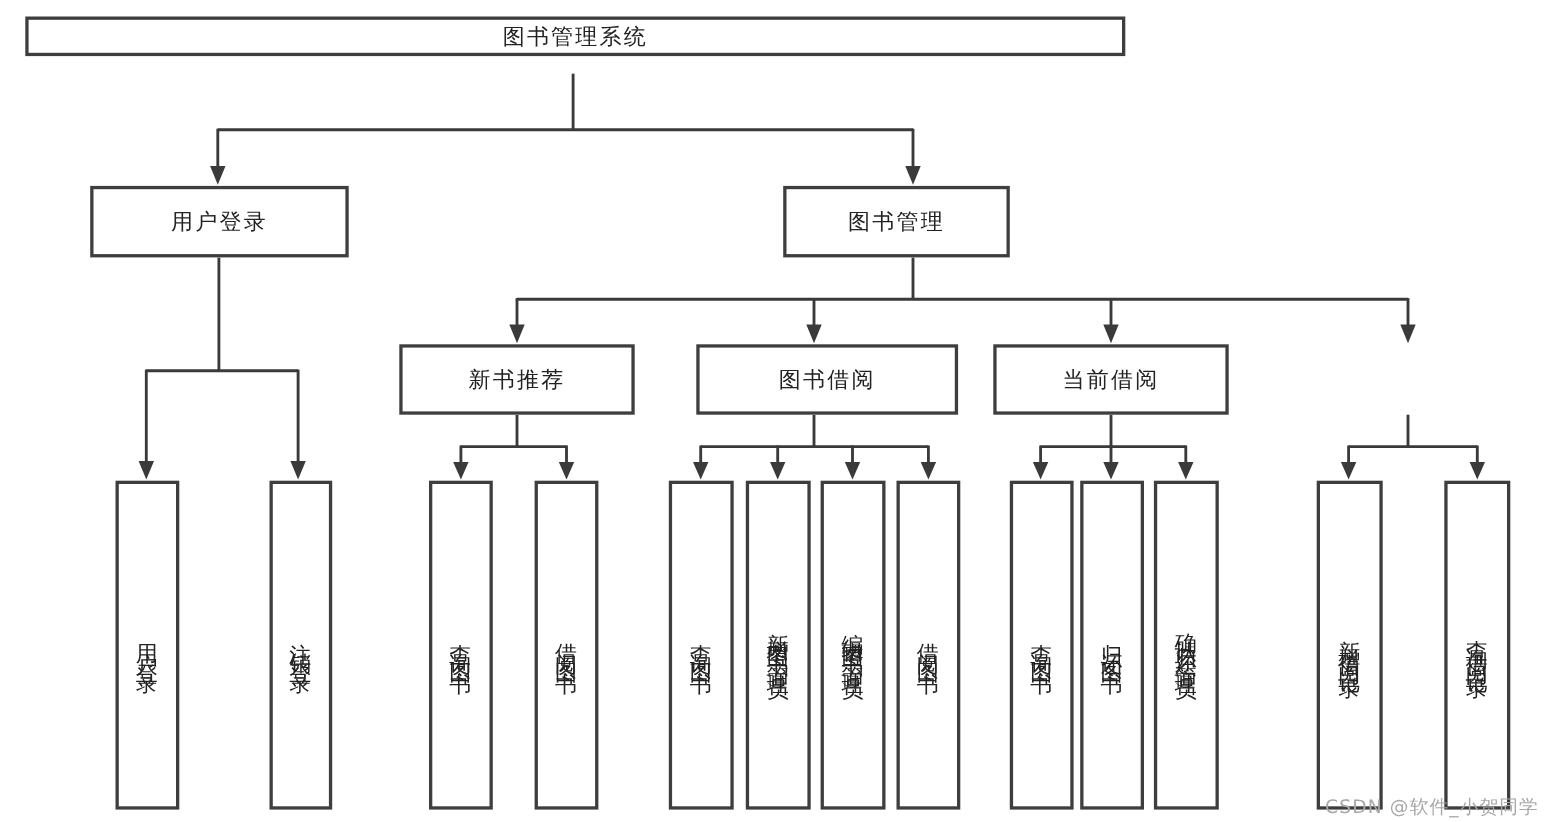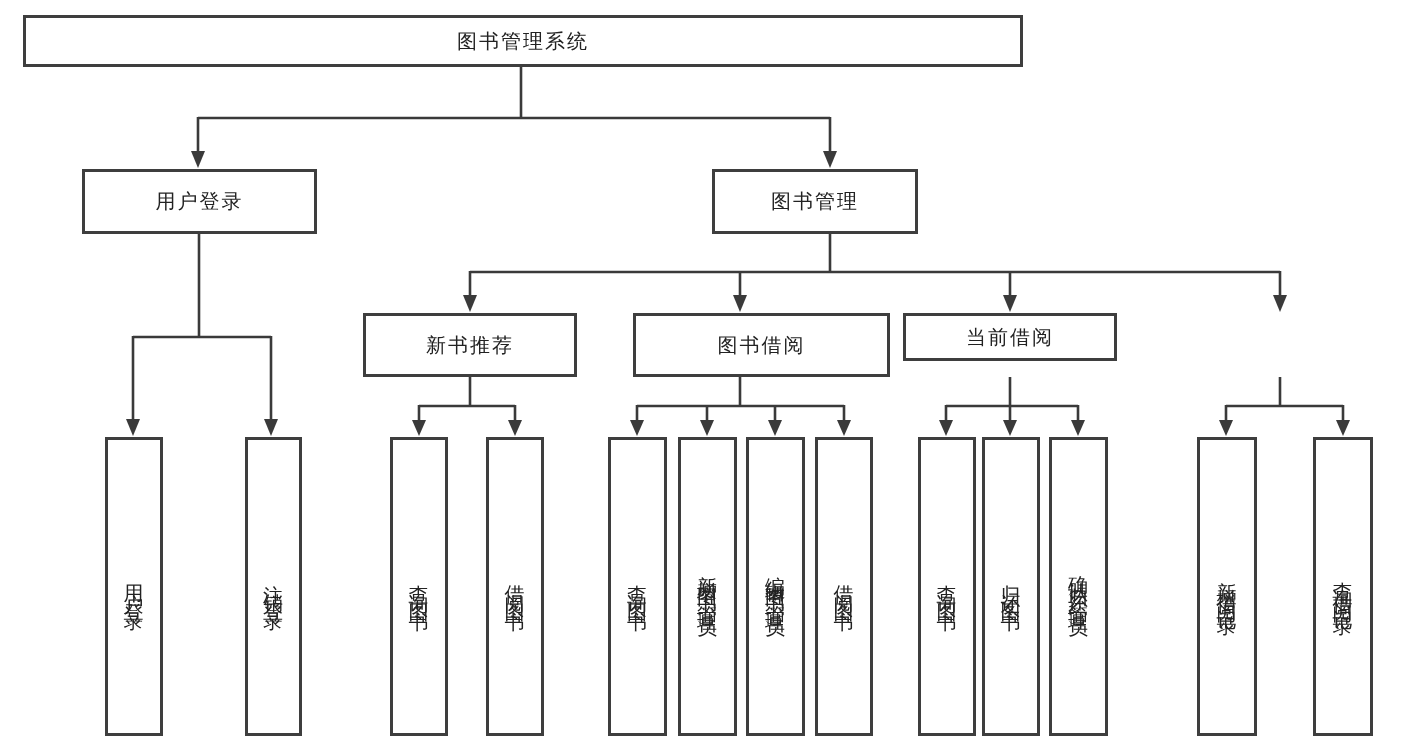--- a/index.html
+++ b/index.html
@@ -38,28 +38,28 @@
     align-items: center;
     justify-content: center;
     color: #222222;
     font-size: 20px;
     writing-mode: vertical-rl;
     text-orientation: mixed;
     letter-spacing: 9px;
     line-height: 1;
   }
   
-  .pos-root { left: 23px;  top: 15px;  width: 1000px; height: 52px; }
+  .pos-root { left: 23px;  top: 15px;  width: 1000px; height: 36px; }
   
   .pos-l2-login { left: 82px;  top: 169px; width: 235px; height: 65px; }
   .pos-l2-mgmt  { left: 712px; top: 169px; width: 206px; height: 65px; }
   
   .pos-l3-newbook { left: 363px;  top: 313px; width: 214px; height: 64px; }
-  .pos-l3-borrow  { left: 633px;  top: 313px; width: 257px; height: 64px; }
-  .pos-l3-current { left: 903px;  top: 313px; width: 214px; height: 48px; }
+  .pos-l3-borrow  { left: 633px;  top: 313px; width: 238px; height: 64px; }
+  .pos-l3-current { left: 903px;  top: 313px; width: 214px; height: 64px; }
   .pos-l3-records { left: 1173px; top: 313px; width: 214px; height: 64px; }
   
   .pos-a1 { left: 105px;  top: 437px; width: 58px; height: 299px; }
   .pos-a2 { left: 245px;  top: 437px; width: 57px; height: 299px; }
   .pos-b1 { left: 390px;  top: 437px; width: 58px; height: 299px; }
   .pos-b2 { left: 486px;  top: 437px; width: 58px; height: 299px; }
   .pos-c1 { left: 608px;  top: 437px; width: 59px; height: 299px; }
   .pos-c2 { left: 678px;  top: 437px; width: 59px; height: 299px; letter-spacing: 6px; }
   .pos-c3 { left: 746px;  top: 437px; width: 59px; height: 299px; letter-spacing: 6px; }
   .pos-c4 { left: 815px;  top: 437px; width: 58px; height: 299px; }
@@ -192,13 +192,14 @@
   <div class="vbox pos-c3">编辑图书（管理员）</div>
   <div class="vbox pos-c4">借阅图书</div>
 
   <div class="vbox pos-d1">查询图书</div>
   <div class="vbox pos-d2">归还图书</div>
   <div class="vbox pos-d3">确认归还（管理员）</div>
 
   <div class="vbox pos-e1">新增借阅记录</div>
   <div class="vbox pos-e2">查询借阅记录</div>
 
+  <div class="watermark">CSDN @软件_小贺同学</div>
 </div>
 
 </body></html>

